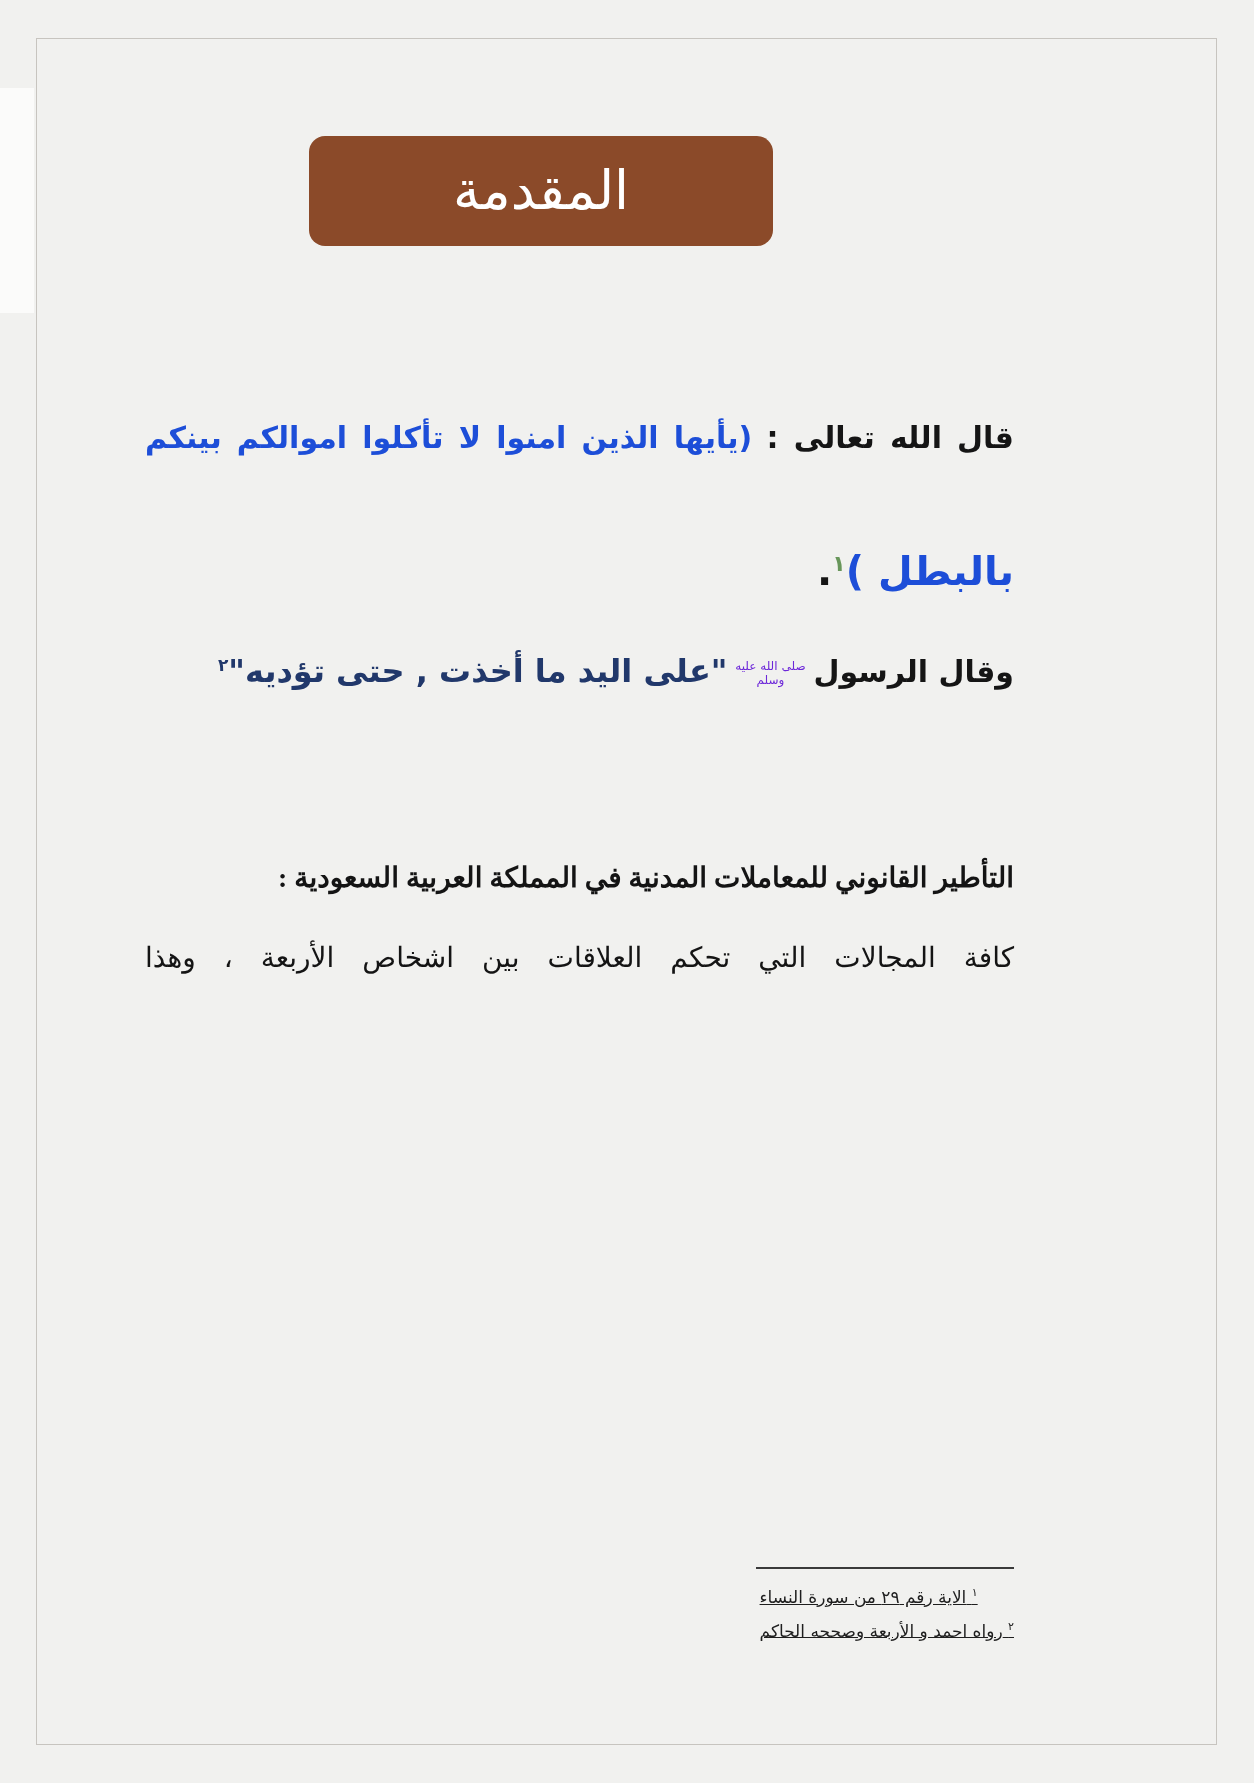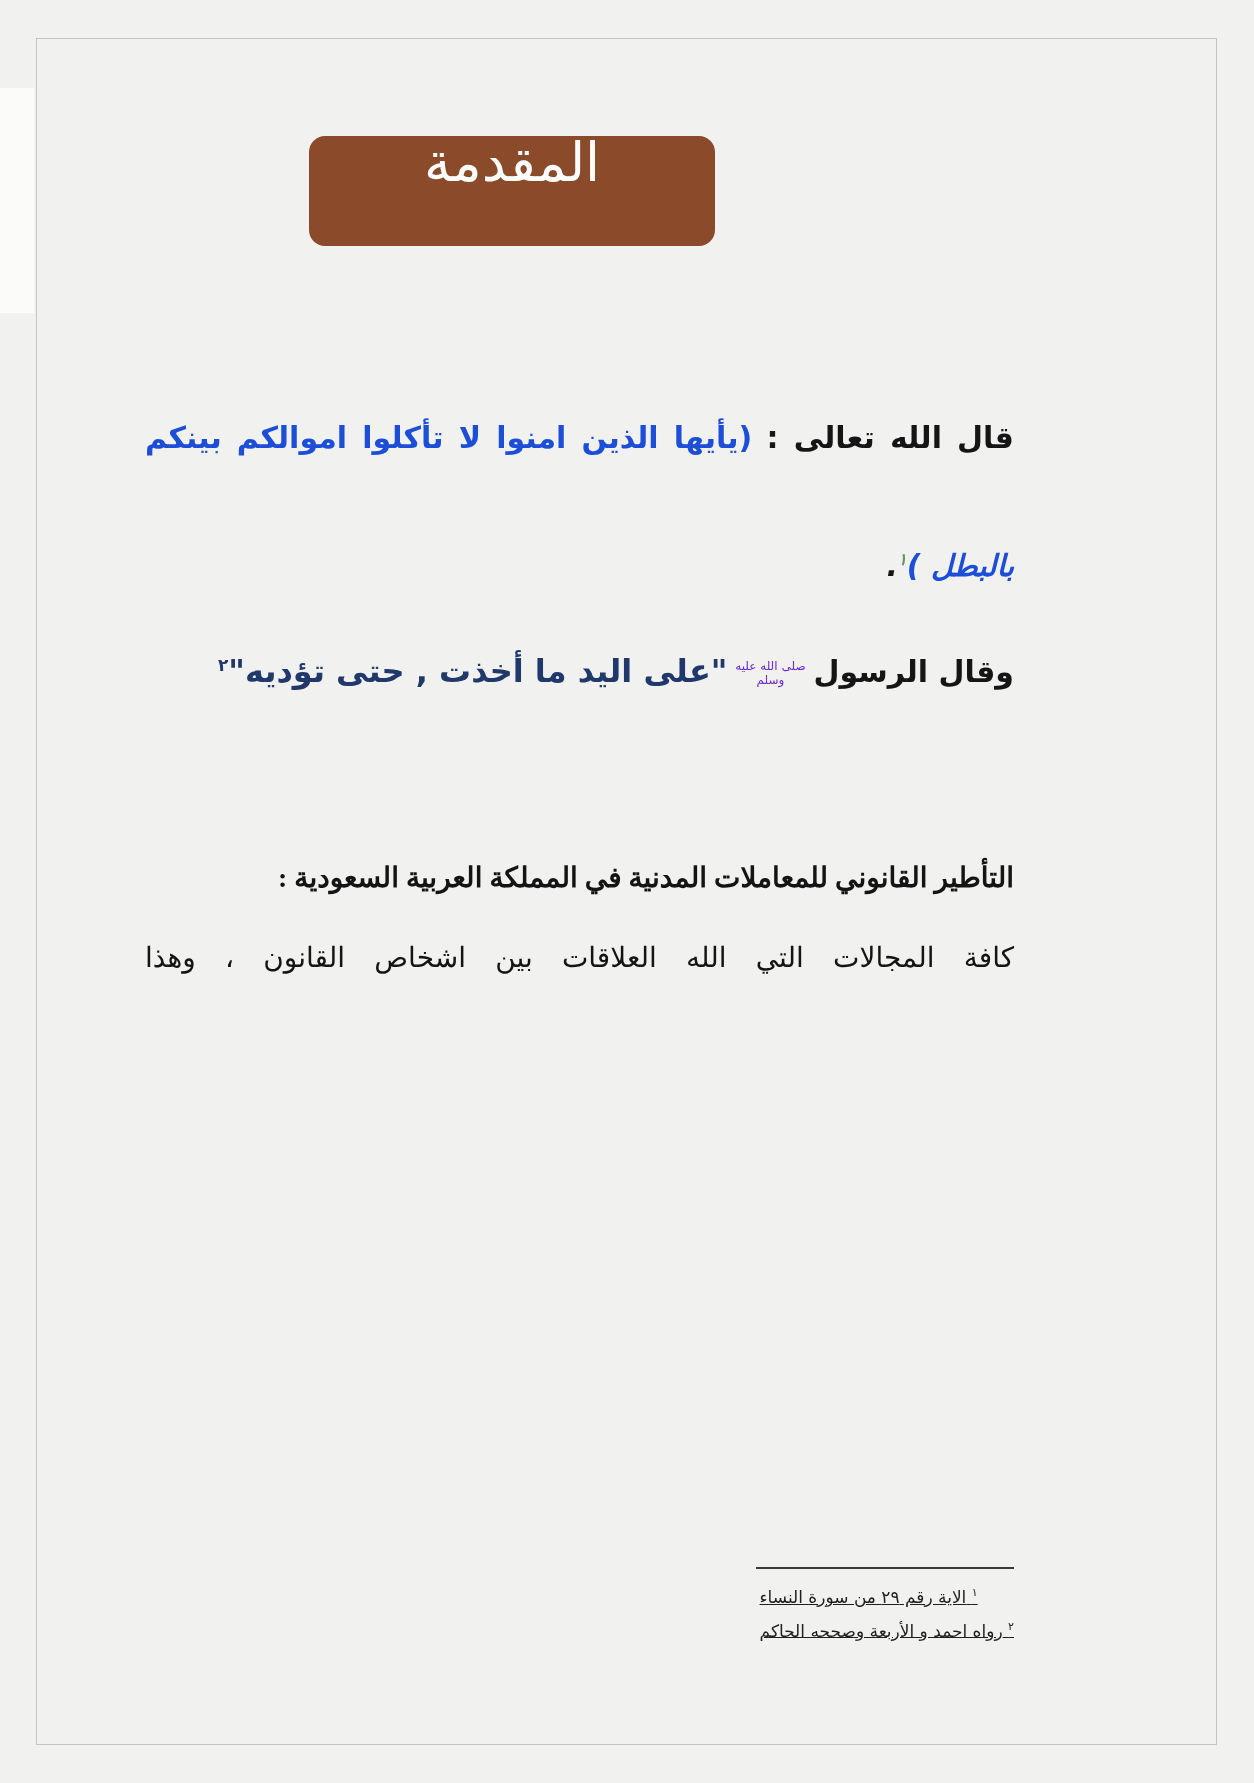--- a/index.html
+++ b/index.html
@@ -13,41 +13,41 @@
   .scan-artifact {
     position:absolute; left:0; top:88px; width:34px; height:225px;
     background:#fbfbfa;
   }
   .page-border {
     position:absolute; left:36px; top:38px; width:1181px; height:1707px;
     border:1px solid #c7c4bf;
     box-sizing:border-box;
   }
   .title-banner {
-    position:absolute; left:309px; top:136px; width:406px; height:110px;
+    position:absolute; left:309px; top:136px; width:464px; height:110px;
     background:#8b4a29;
     border-radius:16px;
-    display:flex; align-items:flex-start; justify-content:center;
+    display:flex; align-items:center; justify-content:center;
   }
   .title-banner .title-text {
     color:#ffffff; font-size:54px; line-height:1;
   }
   .quran-line1 {
     position:absolute; right:240px; left:145px; top:420px;
     direction:rtl; font-size:30px;
     text-align:justify; text-align-last:justify;
     white-space:normal;
   }
   .black-intro { font-weight:bold; color:#151515; }
   .green  { color:#1d4ed8; font-weight:bold; }
   .green-sup { color:#68965a; font-weight:bold; font-size:0.55em; }
   .black-period { color:#151515; font-weight:bold; }
   .quran-line2 {
     position:absolute; right:240px; top:548px;
-    direction:rtl; font-size:30px; text-align:right;font-style:italic;
+    direction:rtl; font-size:40px; text-align:right;
   }
   .hadith-line {
     position:absolute; right:240px; left:145px; top:652px;
     direction:rtl; font-size:30px; text-align:right;
   }
   .pbuh {
     display:inline-block; width:86px;
     font-size:12px; line-height:1.15; text-align:center;
     vertical-align:middle; color:#6d28d9;
     margin:0 0;
@@ -92,21 +92,21 @@
 <div class="quran-line2">
   <span class="green">بالبطل )</span><sup class="green-sup">١</sup><span class="black-period">.</span>
 </div>
 
 <div class="hadith-line">
   <span class="black-intro">وقال الرسول</span><span class="pbuh">صلى الله عليه وسلم</span><span class="navy">"على اليد ما أخذت , حتى تؤديه"</span><sup class="navy-sup">٢</sup>
 </div>
 
 <div class="body-block">
   <div class="section-heading">التأطير القانوني للمعاملات المدنية في المملكة العربية السعودية :</div>
-  <div class="body-line">كافة المجالات التي الله العلاقات بين اشخاص القانون ، وهذا</div>
+  <div class="body-line">كافة المجالات التي تحكم العلاقات بين اشخاص الأربعة ، وهذا</div>
 </div>
 
 <div class="footnote-sep"></div>
 
 <div class="footnotes">
   <div class="footnote"><sup>١</sup> <span>الاية رقم ٢٩ من سورة النساء</span></div>
   <div class="footnote"><sup>٢</sup> <span>رواه احمد و الأربعة وصححه الحاكم</span></div>
 </div>
 
 </body></html>

